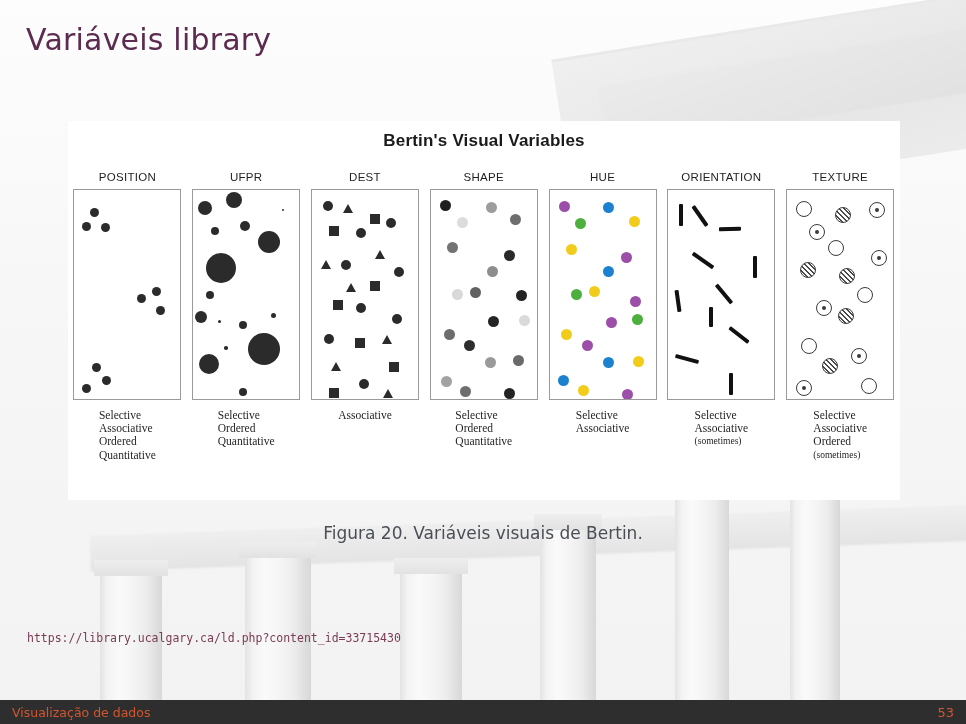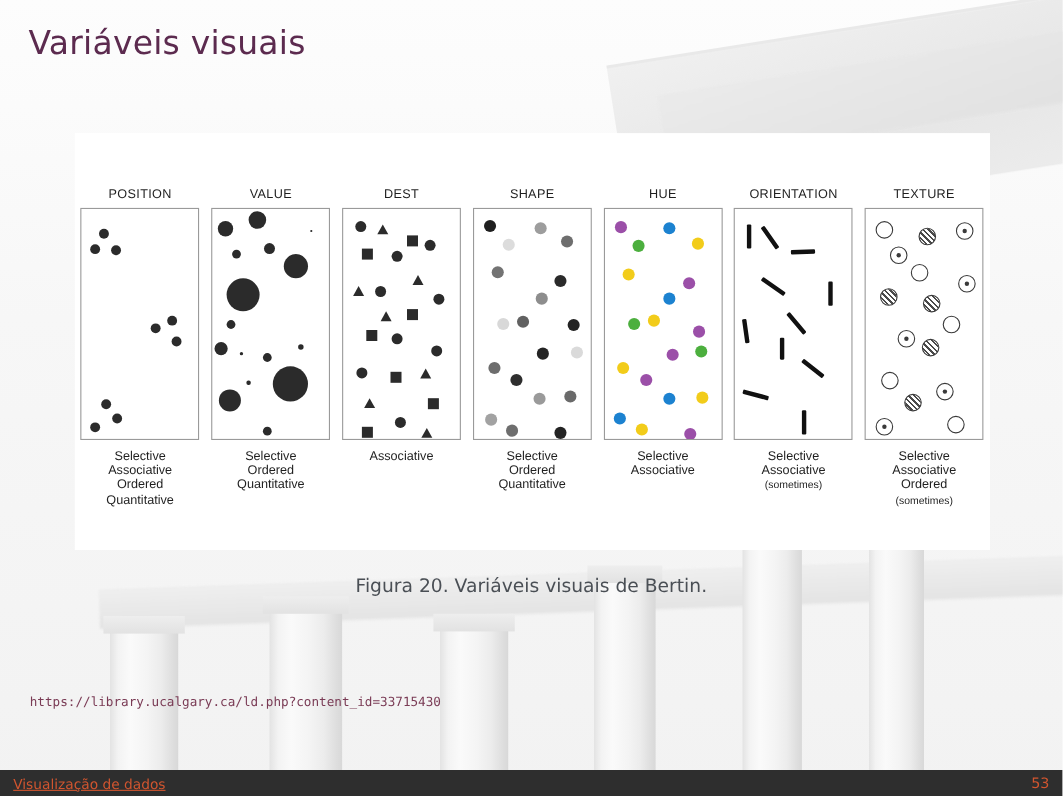--- a/index.html
+++ b/index.html
@@ -133,21 +133,22 @@
     border: 1.4px solid #9a9a9a;
     background: #fff;
     position: relative;
     overflow: hidden;
   }
   .panel-cap {
     margin-top: 9px;
     font-size: 11.5px;
     line-height: 13.2px;
     color: #1f1f1f;
-    text-align: center;
+    text-align: left;
+    font-family: Liberation Serif, serif;
   }
   .panel-cap .sometimes { font-size: 9.5px; }
 
   
   .mk { position: absolute; }
   .mk-circle { border-radius: 50%; background: #2b2b2b; }
   .mk-square { background: #2b2b2b; }
   .mk-tri {
     width: 0; height: 0;
     border-left: 5px solid transparent;
@@ -232,21 +233,20 @@
     font-size: 12.5px;
     font-family: "DejaVu Sans", sans-serif;
     white-space: nowrap;
   }
   #footer-subject {
     color: #d1552f;
     font-size: 12.5px;
     font-family: "DejaVu Sans", sans-serif;
     padding-left: 12px;
     white-space: nowrap;
-    text-decoration: underline;
   }
   #footer-spacer { flex: 1; }
   #footer-page {
     color: #d1552f;
     font-size: 13px;
     font-family: "DejaVu Sans", sans-serif;
     padding-right: 12px;
   }
 </style>
 </head>
@@ -270,23 +270,24 @@
   <div class="col" style="left:540px; width:56px; height:206px;"></div>
   <div class="colcap" style="left:534px; top:514px; width:68px; height:16px;"></div>
 
   <div class="col" style="left:675px; width:54px; height:244px;"></div>
   <div class="colcap" style="left:669px; top:476px; width:66px; height:16px;"></div>
 
   <div class="col" style="left:790px; width:50px; height:262px;"></div>
   <div class="colcap" style="left:784px; top:458px; width:62px; height:16px;"></div>
 </div>
 
-<div id="slide-title">Variáveis visuais</div>
+<div id="slide-title">Variáveis library</div>
 
 <div id="figure-card">
+  <div id="figure-title">Bertin's Visual Variables</div>
 
   <div id="panel-grid">
 
     <div class="panel-col">
       <div class="panel-head">POSITION</div>
       <div class="panel-box" id="box-position">
           <div class="mk mk-circle" style="left: 16px; top: 18px; width: 9px; height: 9px; background: rgb(43, 43, 43);"></div>
           <div class="mk mk-circle" style="left: 8px; top: 32px; width: 9px; height: 9px; background: rgb(43, 43, 43);"></div>
           <div class="mk mk-circle" style="left: 27px; top: 33px; width: 9px; height: 9px; background: rgb(43, 43, 43);"></div>
           <div class="mk mk-circle" style="left: 63px; top: 104px; width: 9px; height: 9px; background: rgb(43, 43, 43);"></div>
@@ -298,21 +299,21 @@
         </div>
       <div class="panel-cap">
         <div>Selective</div>
         <div>Associative</div>
         <div>Ordered</div>
         <div>Quantitative</div>
       </div>
     </div>
 
     <div class="panel-col">
-      <div class="panel-head">VALUE</div>
+      <div class="panel-head">UFPR</div>
       <div class="panel-box" id="box-size">
           <div class="mk mk-circle" style="left: 5px; top: 11px; width: 14px; height: 14px; background: rgb(43, 43, 43);"></div>
           <div class="mk mk-circle" style="left: 33px; top: 2px; width: 16px; height: 16px; background: rgb(43, 43, 43);"></div>
           <div class="mk mk-circle" style="left: 18px; top: 37px; width: 8px; height: 8px; background: rgb(43, 43, 43);"></div>
           <div class="mk mk-circle" style="left: 47px; top: 31px; width: 10px; height: 10px; background: rgb(43, 43, 43);"></div>
           <div class="mk mk-circle" style="left: 65px; top: 41px; width: 22px; height: 22px; background: rgb(43, 43, 43);"></div>
           <div class="mk mk-circle" style="left: 88.7px; top: 18.7px; width: 2.6px; height: 2.6px; background: rgb(43, 43, 43);"></div>
           <div class="mk mk-circle" style="left: 13px; top: 63px; width: 30px; height: 30px; background: rgb(43, 43, 43);"></div>
           <div class="mk mk-circle" style="left: 13px; top: 101px; width: 8px; height: 8px; background: rgb(43, 43, 43);"></div>
           <div class="mk mk-circle" style="left: 2px; top: 121px; width: 12px; height: 12px; background: rgb(43, 43, 43);"></div>

